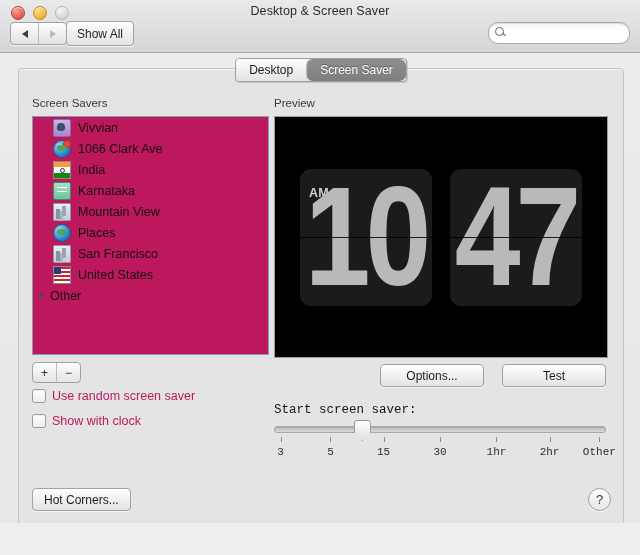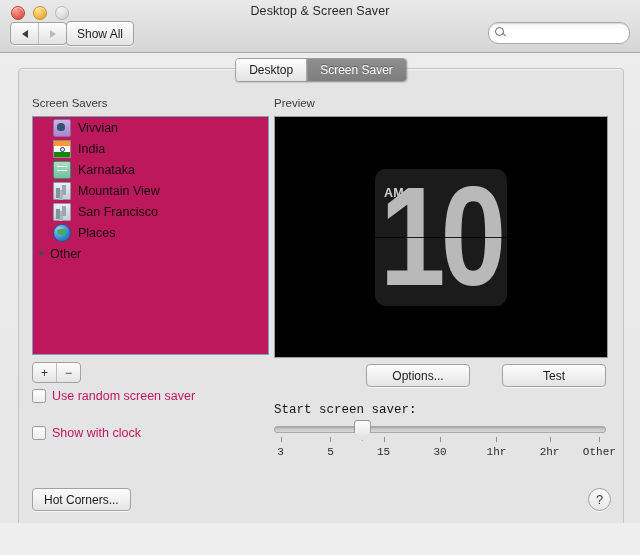--- a/index.html
+++ b/index.html
@@ -122,21 +122,21 @@
     border: 1px solid #9c9c9c; border-radius: 4px;
     overflow: hidden;
     box-shadow: 0 1px 1px rgba(0,0,0,.12);
   }
   .tab {
     display: flex; align-items: center; justify-content: center;
     padding: 0 13px; height: 22px;
     font-size: 12px; color: #1b1b1b;
     background: linear-gradient(#fdfdfd, #e3e3e3);
   }
-  .tab + .tab { border-left: 1px solid #9c9c9c; }
+  .tab + .tab { border-left: 1px solid #9c9c9c; border-radius: 7px; }
   .tab.active {
     background: linear-gradient(#8e8e8e, #7e7e7e);
     color: #ffffff;
     text-shadow: 0 -1px 0 rgba(0,0,0,.35);
   }
 
   
   .slabel {
     position: absolute;
     font-size: 11.5px; color: #3a3a3a;
@@ -338,21 +338,21 @@
   .card .ampm {
     position: absolute; left: 9px; top: 17px;
     font-size: 12.5px; font-weight: bold;
     color: #d2d2d2;
     letter-spacing: .3px;
   }
 
   .prevbtns {
     position: absolute; left: 255px; top: 295px;
     width: 332px;
-    display: flex; justify-content: flex-end; gap: 32px;
+    display: flex; justify-content: flex-end; gap: 18px;
   }
   .prevbtns .btn { min-width: 80px; }
 
   
   .sliderblock { position: absolute; left: 255px; top: 334px; width: 332px; font-family: Liberation Mono, monospace; }
   .sliderblock .sl-label { font-size: 12.5px; color: #141414; margin-bottom: 9px; }
   .track {
     position: relative;
     height: 5px; border-radius: 3px;
     background: linear-gradient(#bdbdbd, #d8d8d8);
@@ -433,71 +433,82 @@
       </div>
 
       <div class="slabel" style="left:13px; top:28px;">Screen Savers</div>
 
       <div class="listbox">
         <div class="row">
           <span class="icon ic-person"></span>
           <span class="label">Vivvian</span>
         </div>
         <div class="row">
+          <span class="icon ic-globe ic-globe-dot"></span>
+          <span class="label">1066 Clark Ave</span>
+        </div>
+        <div class="row">
           <span class="icon ic-flag-in"></span>
           <span class="label">India</span>
         </div>
         <div class="row">
           <span class="icon ic-sign"></span>
           <span class="label">Karnataka</span>
         </div>
         <div class="row">
           <span class="icon ic-city"></span>
           <span class="label">Mountain View</span>
         </div>
         <div class="row">
+          <span class="icon ic-globe"></span>
+          <span class="label">Places</span>
+        </div>
+        <div class="row">
           <span class="icon ic-city"></span>
           <span class="label">San Francisco</span>
         </div>
         <div class="row">
-          <span class="icon ic-globe"></span>
-          <span class="label">Places</span>
+          <span class="icon ic-flag-us"></span>
+          <span class="label">United States</span>
         </div>
         <div class="row group">
           <span class="disc"></span>
           <span class="label">Other</span>
         </div>
       </div>
 
       <div class="pmgroup">
         <div class="pm">+</div>
         <div class="pm">−</div>
       </div>
 
       <div class="cbrow" style="top:320px;">
         <span class="cb"></span>
         <span>Use random screen saver</span>
       </div>
-      <div class="cbrow" style="top:345px;margin-top:12px;">
+      <div class="cbrow" style="top:345px;">
         <span class="cb"></span>
         <span>Show with clock</span>
       </div>
 
       <div class="hotcorners">
         <span class="btn">Hot Corners...</span>
       </div>
 
       <div class="slabel" style="left:255px; top:28px;">Preview</div>
 
       <div class="preview-wrap">
         <div class="preview">
           <div class="clock">
             <div class="card">
               <div class="ampm">AM</div>
               <div class="digits">10</div>
+            </div>
+            <div class="card">
+              <div class="digits">47</div>
             </div>
           </div>
         </div>
       </div>
 
       <div class="prevbtns">
         <span class="btn">Options...</span>
         <span class="btn">Test</span>
       </div>
 

